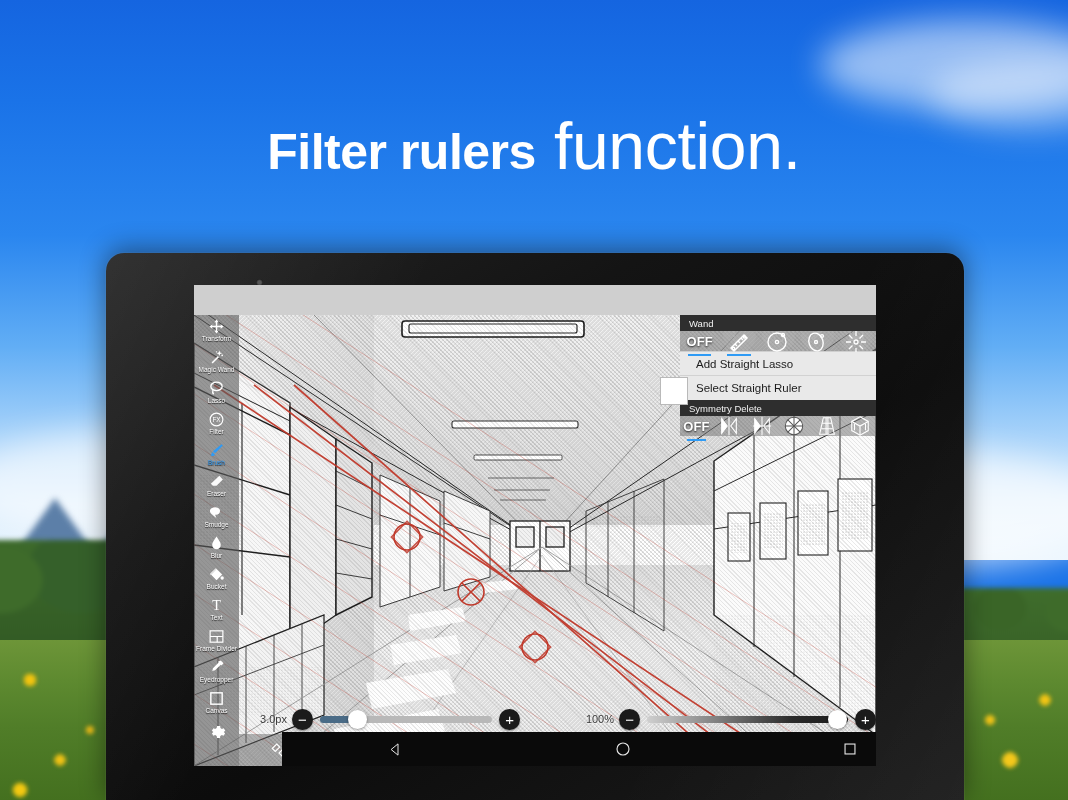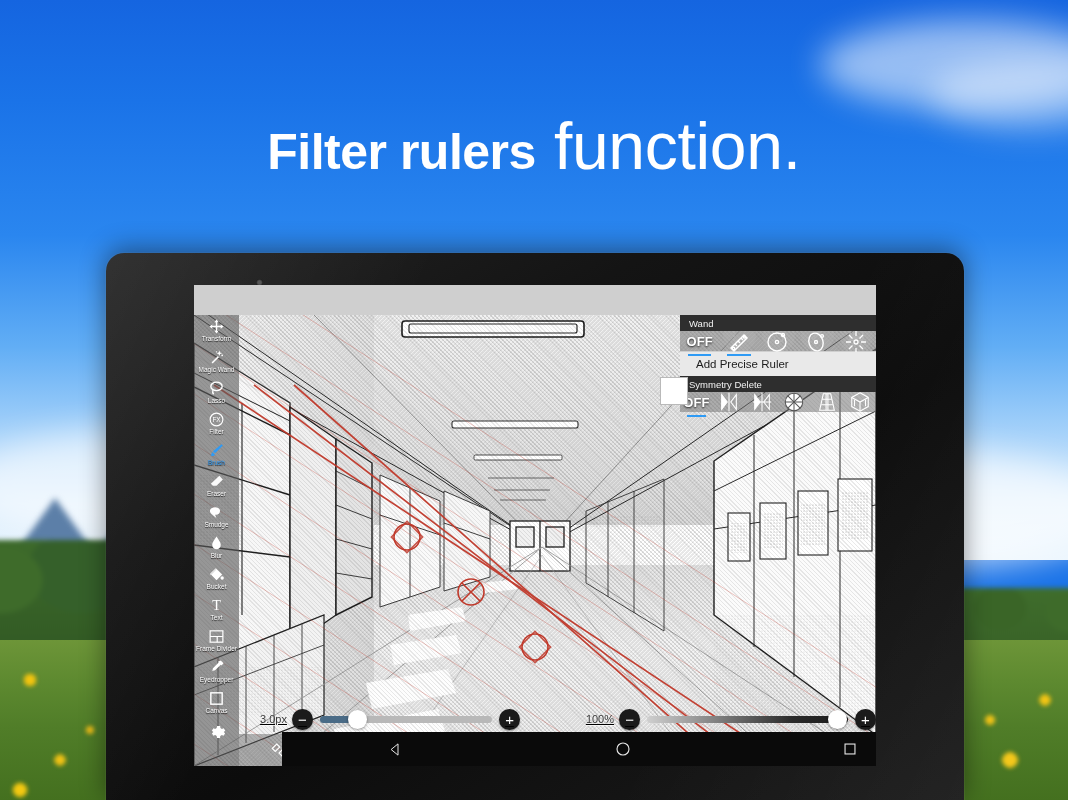--- a/index.html
+++ b/index.html
@@ -259,21 +259,20 @@
     position:absolute; left:-20px; top:62px; width:28px; height:28px;
     background:#ffffff; border:1px solid #b9b9b9;
     z-index:19;
   }
 
   
   #sliders {
     position:absolute; left:45px; bottom:32px; width:637px; height:30px;
     display:flex; align-items:center;
     background:rgba(255,255,255,0.0);
-    text-decoration:underline;
   }
   .sgroup { display:flex; align-items:center; height:30px; }
   .sgroup.one { width:300px; padding-left:8px; }
   .sgroup.two { width:329px; padding-left:6px;margin-left:48px; }
   .sval {
     font-size:11px; color:#3a3a3a; width:40px; text-align:right;
     margin-right:5px; text-shadow:0 1px 1px rgba(255,255,255,0.7);
   }
   .circbtn {
     width:21px; height:21px; border-radius:50%;
@@ -767,21 +766,22 @@
               <circle cx="12" cy="13" r="2"></circle>
               <path d="M12 2v5M12 19v4M2 13h5M17 13h5M5 6l3.5 3.5M15.5 16.5L19 20M19 6l-3.5 3.5M8.5 16.5L5 20"></path>
             </svg>
           </span>
         </div>
       </div>
 
       <div class="whitebox"></div>
 
       <div id="menu">
-        <div class="mitem">Add Precise Ruler</div>
+        <div class="mitem">Add Straight Lasso</div>
+        <div class="mitem">Select Straight Ruler</div>
       </div>
 
       <div class="panel-head">
         <span>Symmetry Delete</span>
       </div>
 
       <div class="icon-row">
         <div class="icell sel">
           <span class="offtxt">OFF</span>
         </div>

